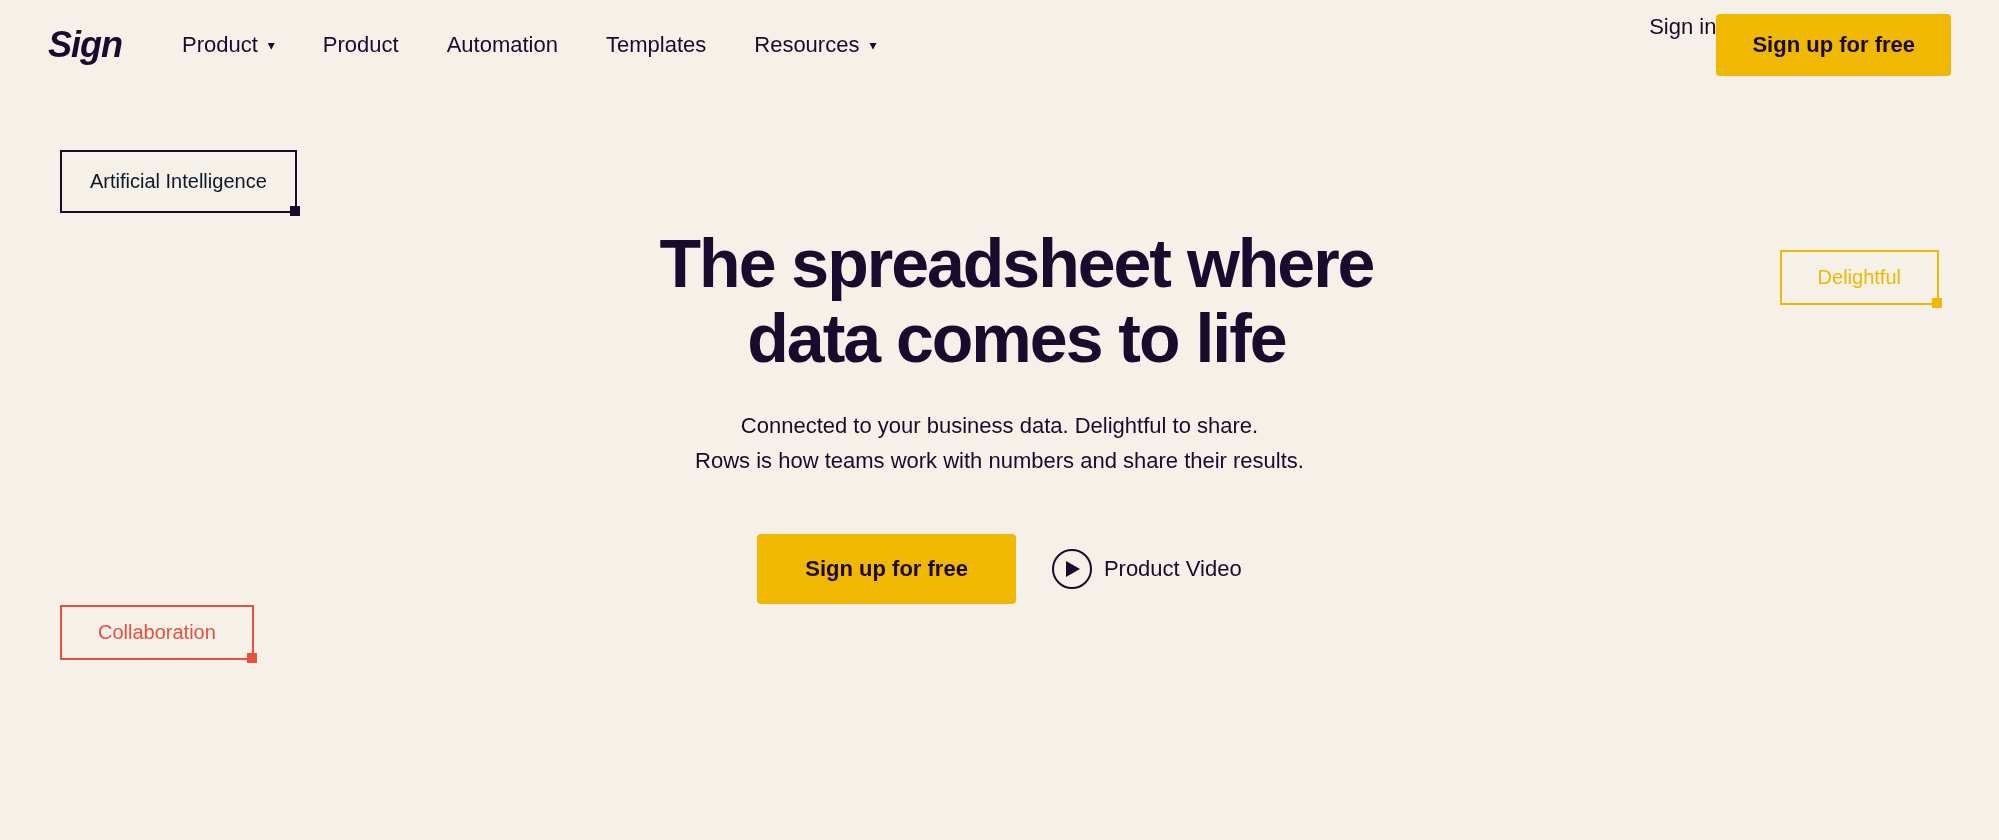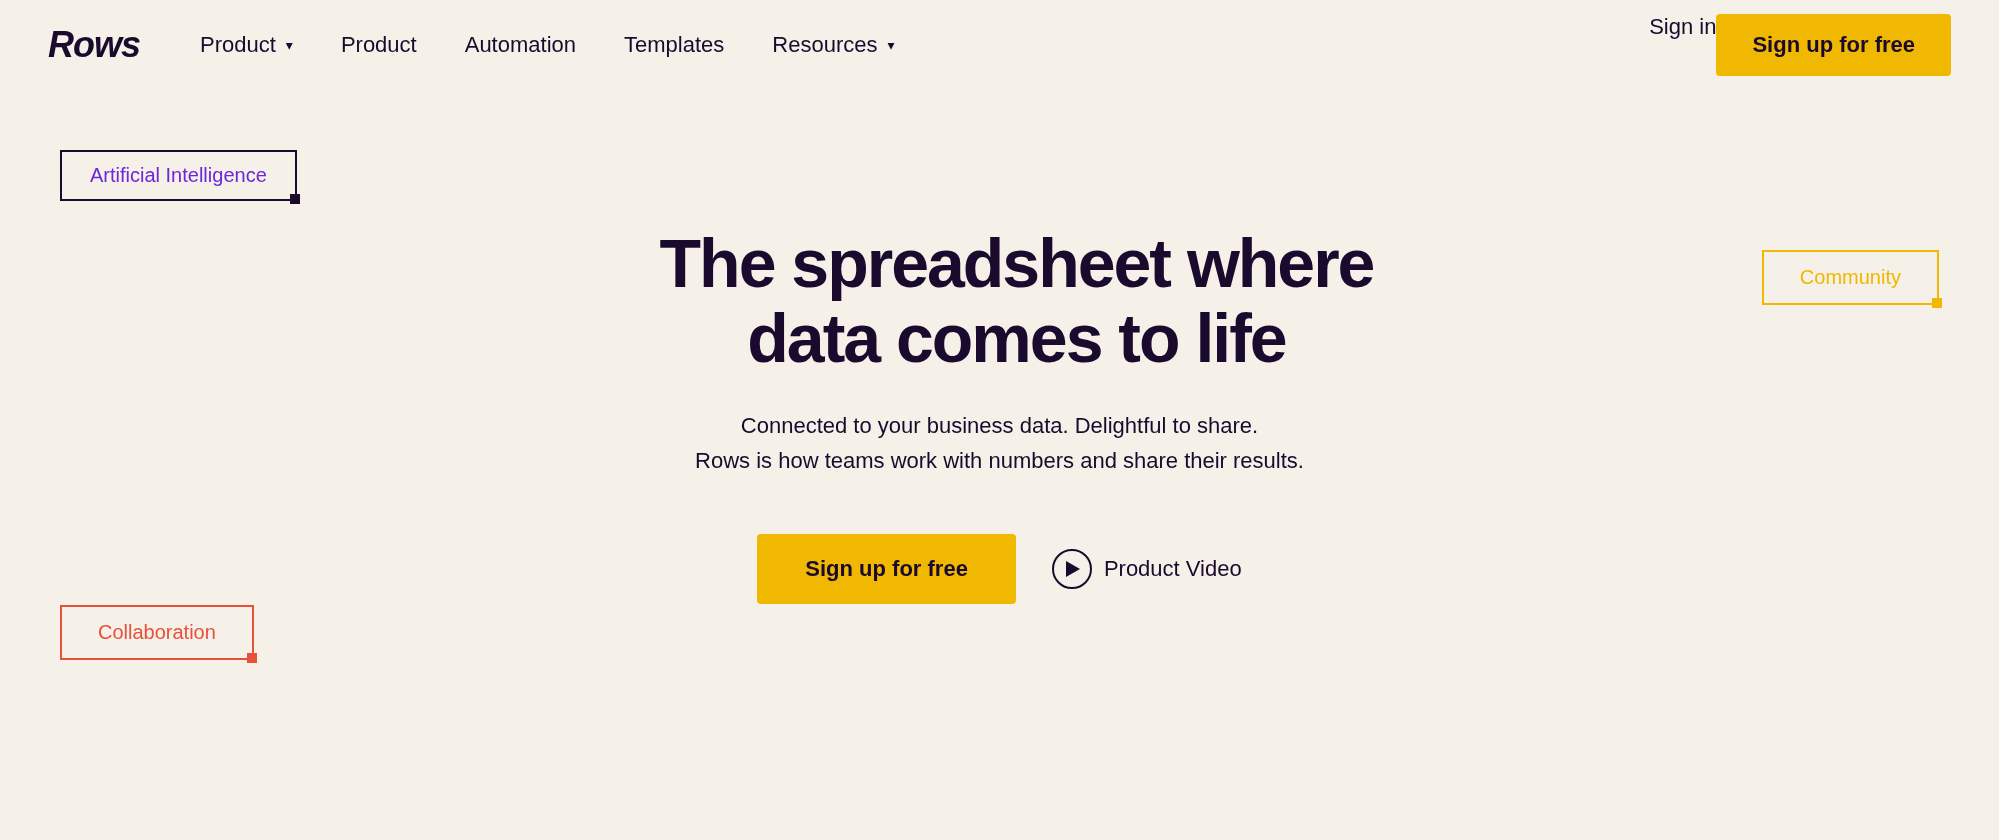--- a/index.html
+++ b/index.html
@@ -88,23 +88,23 @@
       padding: 80px 48px 80px;
       min-height: 650px;
     }
 
     
     .badge-ai {
       position: absolute;
       left: 60px;
       top: 60px;
       border: 2.5px solid #1a0a2e;
-      padding: 12px 28px;
+      padding: 18px 28px;
       font-size: 20px;
-      color: #6d28d9;
+      color: #0f172a;
       font-weight: 500;
       background: transparent;
       cursor: pointer;
     }
 
     .badge-automation {
       position: absolute;
       right: 60px;
       top: 160px;
       border: 2.5px solid #f0b800;
@@ -228,21 +228,21 @@
       border-top: 8px solid transparent;
       border-bottom: 8px solid transparent;
       border-left: 14px solid #1a0a2e;
       margin-left: 3px;
     }
   </style>
 </head>
 <body>
 
 <nav>
-  <a class="logo">Rows</a>
+  <a class="logo">Sign</a>
 
   <div class="nav-links">
     <a class="nav-link">
       <span>Product</span>
       <span class="chevron">▾</span>
     </a>
     <a class="nav-link">
       <span>Product</span>
     </a>
     <a class="nav-link">
@@ -259,21 +259,21 @@
 
   <div class="nav-actions">
     <a class="sign-in-link">Sign in</a>
     <button class="signup-btn">Sign up for free</button>
   </div>
 </nav>
 
 <section class="hero">
 
   <div class="badge-ai">Artificial Intelligence</div>
-  <div class="badge-automation">Community</div>
+  <div class="badge-automation">Delightful</div>
   <div class="badge-collaboration">Collaboration</div>
 
   <div class="hero-content">
     <h1 class="hero-title">
       <span>The spreadsheet where</span><br>
       <span>data comes to life</span>
     </h1>
     <p class="hero-subtitle">
       <span>Connected to your business data. Delightful to share.</span><br>
       <span>Rows is how teams work with numbers and share their results.</span>

